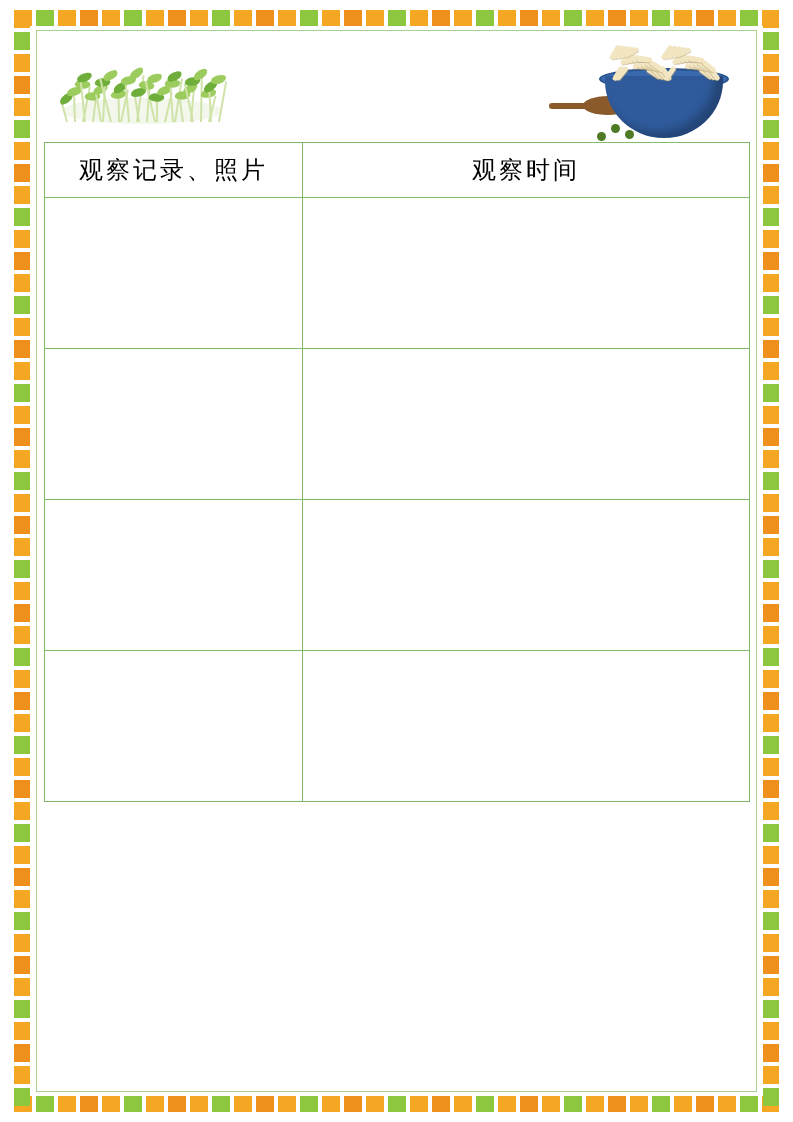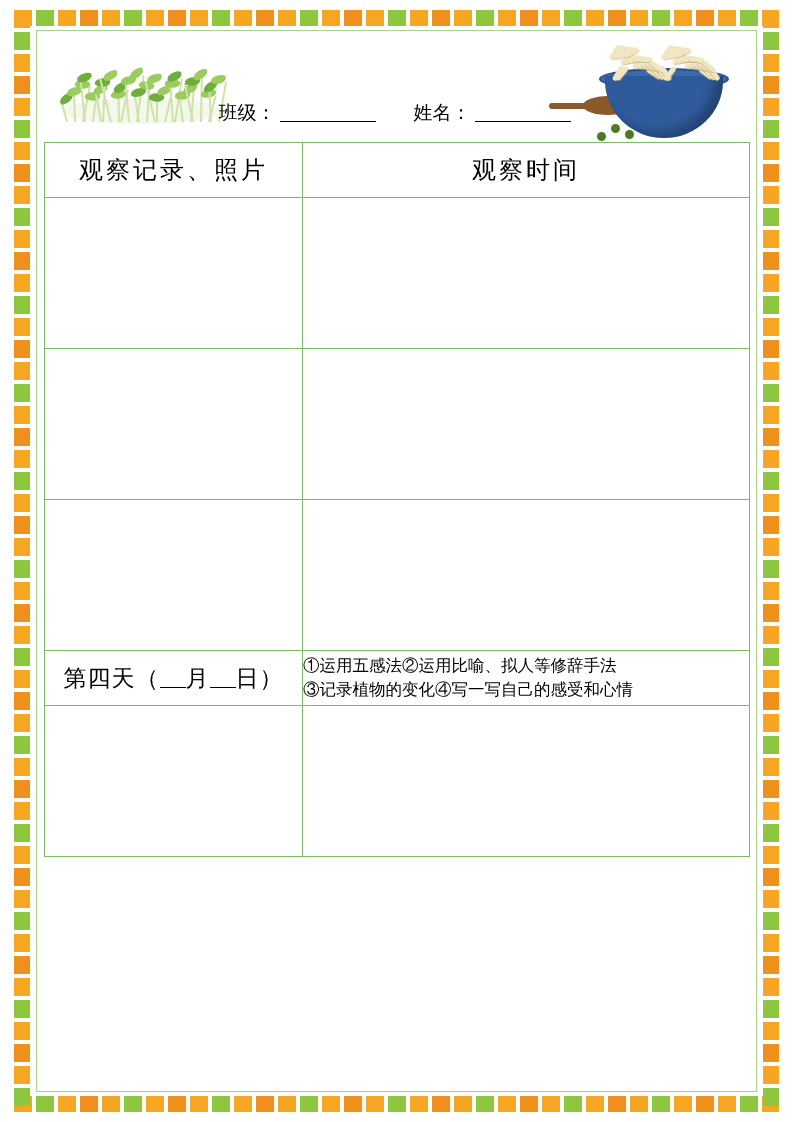--- a/index.html
+++ b/index.html
@@ -556,23 +556,20 @@
           <div class="bean" style="left: 55px; top: 21px; transform: rotate(-55deg);"></div>
           <div class="bean" style="left: 68px; top: 0px; transform: rotate(-24deg);"></div>
           <div class="bean" style="left: 81px; top: 7px; transform: rotate(7deg);"></div>
           <div class="bean" style="left: 94px; top: 14px; transform: rotate(38deg);"></div>
           <div class="bean" style="left: 7px; top: 21px; transform: rotate(-51deg);"></div>
         </div>
     </div>
 
   </div>
 
-  <div class="idline">
-    <span>班级：</span><span class="blank"></span><span class="gap"></span><span>姓名：</span><span class="blank"></span>
-  </div>
 
   <table class="tbl">
     <colgroup>
       <col class="col-left">
       <col class="col-right">
     </colgroup>
     <thead>
       <tr>
         <th class="hdr-cell">观察记录、照片</th>
         <th class="hdr-cell">观察时间</th>
@@ -585,26 +582,19 @@
         </tr>
         <tr>
           <td class="photo-cell"></td>
           <td class="write-cell"></td>
         </tr>
         <tr>
           <td class="photo-cell"></td>
           <td class="write-cell"></td>
         </tr>
         <tr>
-          <td class="day-cell"><span>第四天（</span><span class="uline"></span><span>月</span><span class="uline"></span><span>日</span><span>）</span></td>
-          <td class="note-cell">
-            <div>①运用五感法②运用比喻、拟人等修辞手法</div>
-            <div>③记录植物的变化④写一写自己的感受和心情</div>
-          </td>
-        </tr>
-        <tr>
           <td class="photo-cell"></td>
           <td class="write-cell"></td>
         </tr>
       </tbody>
   </table>
 
 </div>
 
 </body></html>

